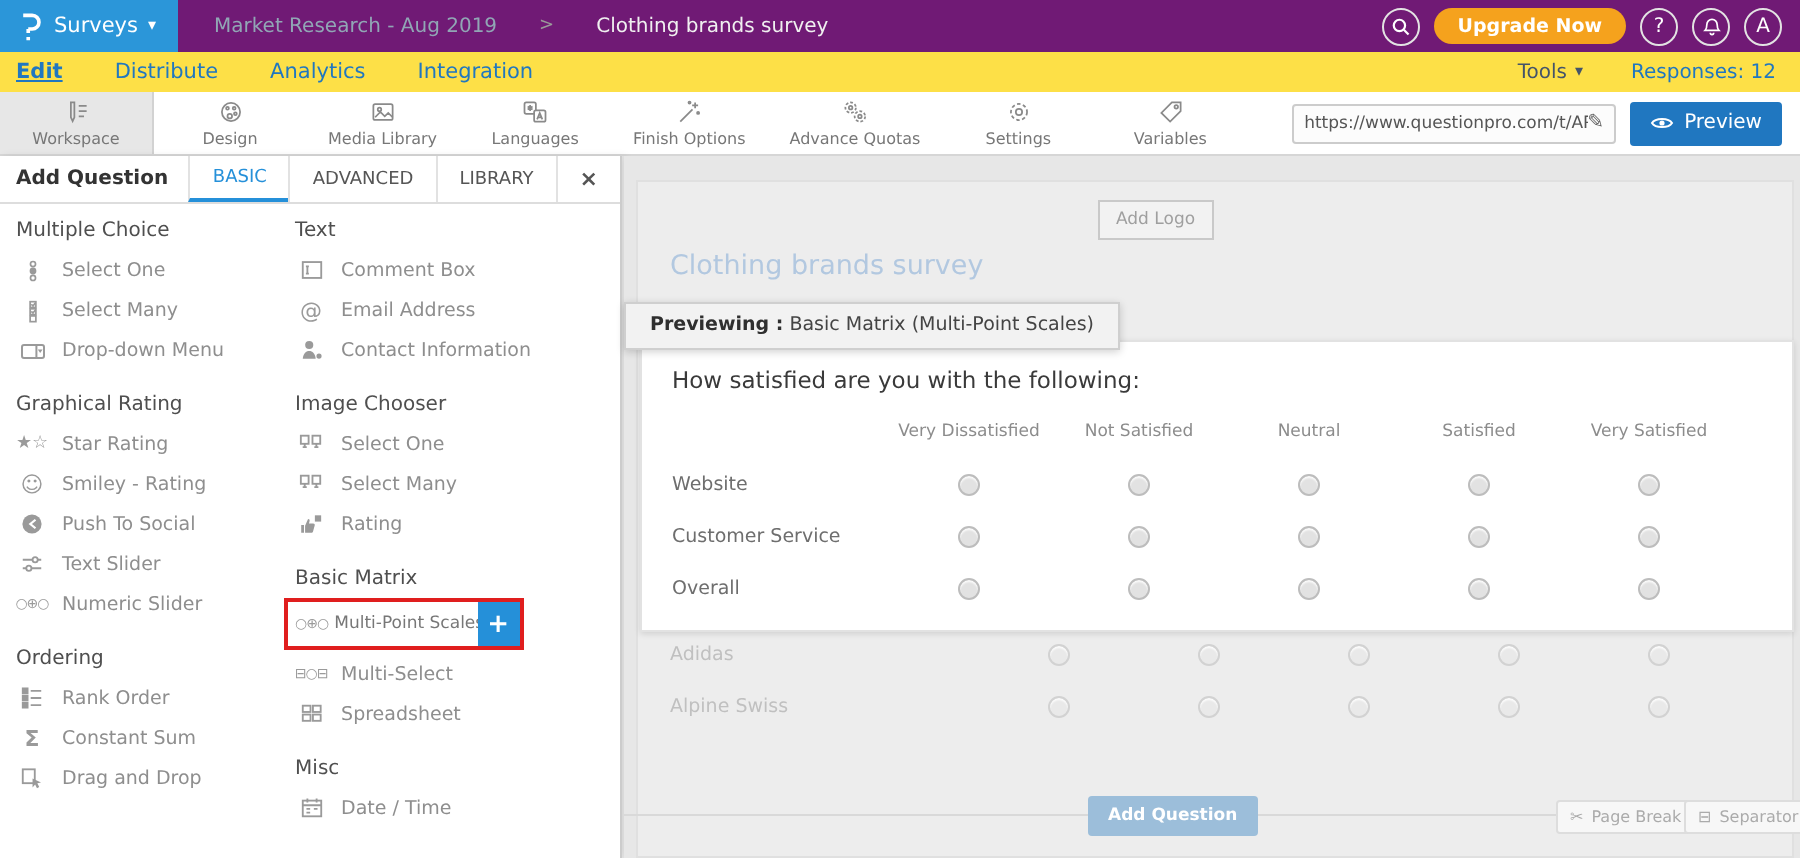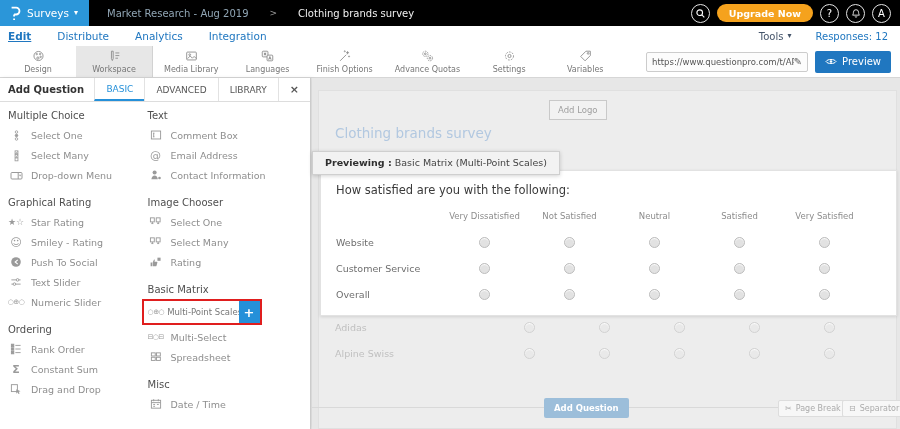--- a/index.html
+++ b/index.html
@@ -1,32 +1,32 @@
 <!DOCTYPE html>
 <html><head>
 <meta charset="utf-8">
 <style>
   html,body{margin:0;padding:0;}
   body{width:900px;height:429px;position:relative;overflow:hidden;
        font-family:"DejaVu Sans","Liberation Sans",sans-serif;background:#e7e7e7;}
   svg{display:block;}
   
-  .topbar{position:absolute;top:0;left:0;right:0;height:26px;background:#000000;display:flex;align-items:center;}
+  .topbar{position:absolute;top:0;left:0;right:0;height:26px;background:#701a75;display:flex;align-items:center;}
   .logo-area{background:#2b96d9;height:26px;width:89px;display:flex;align-items:center;gap:5px;padding-left:9px;box-sizing:border-box;cursor:pointer;}
   .product-label{color:#fff;font-size:10.5px;}
   .caret{color:#fff;font-size:8px;line-height:1;}
   .breadcrumb{margin-left:18px;font-size:10px;display:flex;gap:21px;align-items:center;}
   .bc-project{color:#91a6b5;}
   .bc-sep{color:#9a9a9a;font-size:9px;}
   .bc-survey{color:#f0f0f0;}
   .topbar-right{margin-left:auto;display:flex;align-items:center;gap:7px;padding-right:9px;}
   .circle-btn{width:19px;height:19px;border:1px solid #e3e3e3;border-radius:50%;display:flex;align-items:center;justify-content:center;color:#fff;font-size:10px;box-sizing:border-box;cursor:pointer;}
   .upgrade-btn{background:#f5a21d;color:#fff;font-size:9.5px;font-weight:bold;height:18px;padding:0 12px;border-radius:9px;display:flex;align-items:center;cursor:pointer;}
   
-  .menubar{position:absolute;top:26px;left:0;right:0;height:20px;background:#ffffff;display:flex;align-items:center;font-size:10.5px;border-bottom:1px solid #f0f0f0;}
+  .menubar{position:absolute;top:26px;left:0;right:0;height:20px;background:#fde047;display:flex;align-items:center;font-size:10.5px;border-bottom:1px solid #f0f0f0;}
   .menu-item{color:#2077c0;padding:0 13px;cursor:pointer;}
   .menu-item:first-child{padding-left:8px;}
   .menu-item.active{text-decoration:underline;font-weight:bold;}
   .tools{margin-left:auto;color:#44546a;font-size:10px;display:flex;gap:4px;align-items:center;cursor:pointer;}
   .tools .caret{color:#44546a;}
   .responses{color:#2077c0;font-size:10px;margin:0 12px 0 24px;cursor:pointer;}
   
   .toolbar{position:absolute;top:46px;left:0;right:0;height:32px;background:#fff;border-bottom:1px solid #d6d6d6;display:flex;box-sizing:border-box;}
   .tool-item{display:flex;flex-direction:column;align-items:center;justify-content:center;gap:2px;padding:0 11px;min-width:54px;cursor:pointer;}
   .tool-item.active{background:#e7e7e7;border-right:1px solid #d2d2d2;}
@@ -127,40 +127,40 @@
   <span class="menu-item">Analytics</span>
   <span class="menu-item">Integration</span>
   <span class="tools">
     <span>Tools</span>
     <span class="caret">▾</span>
   </span>
   <span class="responses">Responses: 12</span>
 </div>
 
 <div class="toolbar">
+  <div class="tool-item active">
+    <span>
+        <svg width="15" height="14" viewBox="0 0 16 16" fill="none" stroke="#8a8a8a">
+          <path d="M4.5 2.5v8.5l1 2.2 1-2.2V2.5z"></path>
+          <path d="M9 4.5h4.5M9 7.5h4.5M9 10.5h3"></path>
+        </svg>
+      </span>
+    <span class="tool-label">Workspace</span>
+  </div>
   <div class="tool-item">
     <span>
         <svg width="15" height="14" viewBox="0 0 16 16" fill="none" stroke="#8a8a8a">
           <circle cx="8" cy="8" r="5.2"></circle>
           <circle cx="6" cy="5.8" r=".8"></circle>
           <circle cx="9.8" cy="5.8" r=".8"></circle>
           <circle cx="10.5" cy="9" r=".8"></circle>
           <circle cx="7.3" cy="10.4" r="1.3"></circle>
         </svg>
       </span>
     <span class="tool-label">Design</span>
-  </div>
-  <div class="tool-item active">
-    <span>
-        <svg width="15" height="14" viewBox="0 0 16 16" fill="none" stroke="#8a8a8a">
-          <path d="M4.5 2.5v8.5l1 2.2 1-2.2V2.5z"></path>
-          <path d="M9 4.5h4.5M9 7.5h4.5M9 10.5h3"></path>
-        </svg>
-      </span>
-    <span class="tool-label">Workspace</span>
   </div>
   <div class="tool-item">
     <span>
         <svg width="15" height="14" viewBox="0 0 16 16" fill="none" stroke="#8a8a8a">
           <rect x="2.5" y="3.5" width="11" height="9" rx="1"></rect>
           <circle cx="6" cy="6.5" r="1"></circle>
           <path d="M3.5 11l3-3 2.5 2.5 2-2 2.5 2.5"></path>
         </svg>
       </span>
     <span class="tool-label">Media Library</span>

